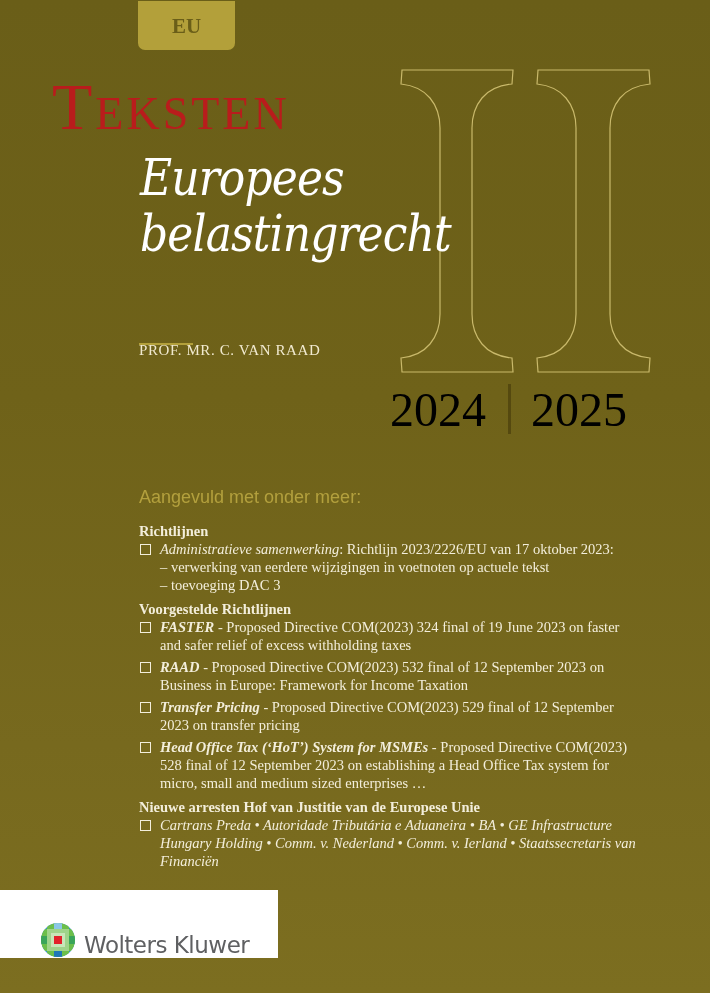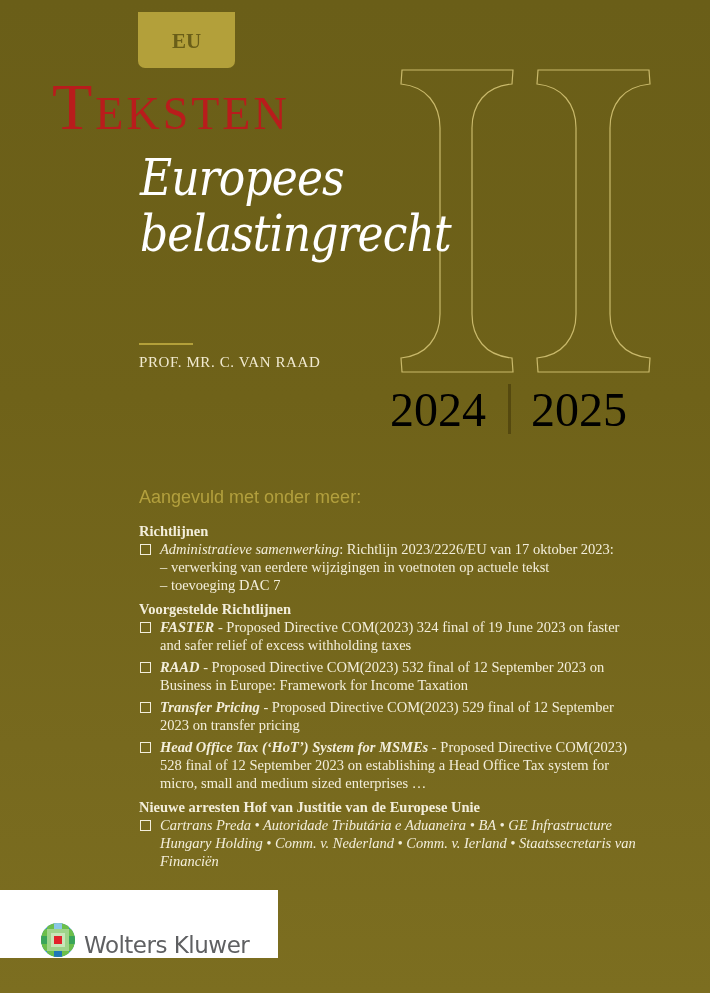--- a/index.html
+++ b/index.html
@@ -3,21 +3,21 @@
 <meta charset="utf-8">
 <style>
   html, body { margin: 0; padding: 0; }
   body {
     width: 710px; height: 993px; overflow: hidden; position: relative;
     background: linear-gradient(180deg, #6a5e18 0%, #6f6219 40%, #77691e 75%, #7c6e20 100%);
     font-family: "DejaVu Serif", serif;
   }
   .cover { position: absolute; inset: 0; }
   .eu-tab {
-    position: absolute; left: 138px; top: 12px; width: 97px; height: 56px;
+    position: absolute; left: 138px; top: 1px; width: 97px; height: 49px;
     background: #b3a03a; border-radius: 0 0 7px 7px;
     display: flex; align-items: center; justify-content: center;
   }
   .eu-tab span {
     font-family: "Liberation Serif", serif; font-weight: bold; font-size: 21px; color: #6a5e18;
     margin-top: 2px;
   }
   .roman {
     position: absolute; left: 398px; top: 68px; width: 268px; height: 306px;
   }
@@ -29,21 +29,21 @@
   .title {
     position: absolute; left: 140px; top: 150px;
     font-family: "DejaVu Serif", serif; font-style: italic; color: #ffffff;
     font-size: 50px; line-height: 56px; letter-spacing: -1px;
     transform: scaleX(0.88); transform-origin: left top;
   }
   .author-rule {
     position: absolute; left: 139px; top: 343px; width: 54px; height: 2px; background: #b3a03a;
   }
   .author {
-    position: absolute; left: 139px; top: 354px;
+    position: absolute; left: 139px; top: 342px;
     font-family: "Liberation Serif", serif; color: #f1ead0; font-size: 15px; letter-spacing: 0.6px;
   }
   .years {
     position: absolute; left: 390px; top: 384px; height: 50px; display: flex; align-items: center;
     font-family: "Liberation Serif", serif; color: #000000; font-size: 48px;
   }
   .years .divider {
     width: 3px; height: 50px; background: #55490f; margin: 0 20px 0 22px;
   }
   .content { position: absolute; left: 139px; top: 487px; width: 500px; color: #f3eedb; }
@@ -109,21 +109,21 @@
     <div class="lead">Aangevuld met onder meer:</div>
 
     <div class="section">
       <h3>Richtlijnen</h3>
       <div class="item">
         <span class="box"></span>
         <div class="body">
           <em>Administratieve samenwerking</em><span>:  Richtlijn 2023/2226/EU van 17 oktober 2023:</span>
           <div class="sub" style="padding-left:0">
             <div>– verwerking van eerdere wijzigingen in voetnoten op actuele tekst</div>
-            <div>– toevoeging DAC 7</div>
+            <div>– toevoeging DAC 3</div>
           </div>
         </div>
       </div>
     </div>
 
     <div class="section">
       <h3>Voorgestelde Richtlijnen</h3>
       <div class="item">
         <span class="box"></span>
         <div class="body"><em class="strong">FASTER</em><span> - Proposed Directive COM(2023) 324 final of 19 June 2023 on faster and safer relief of excess withholding taxes</span></div>

